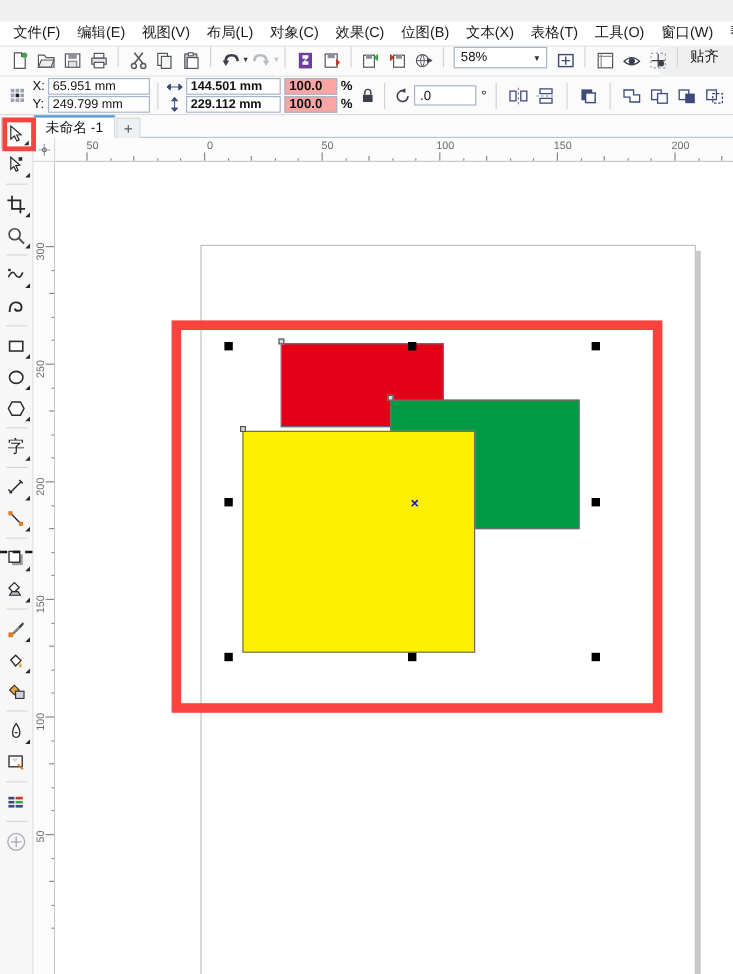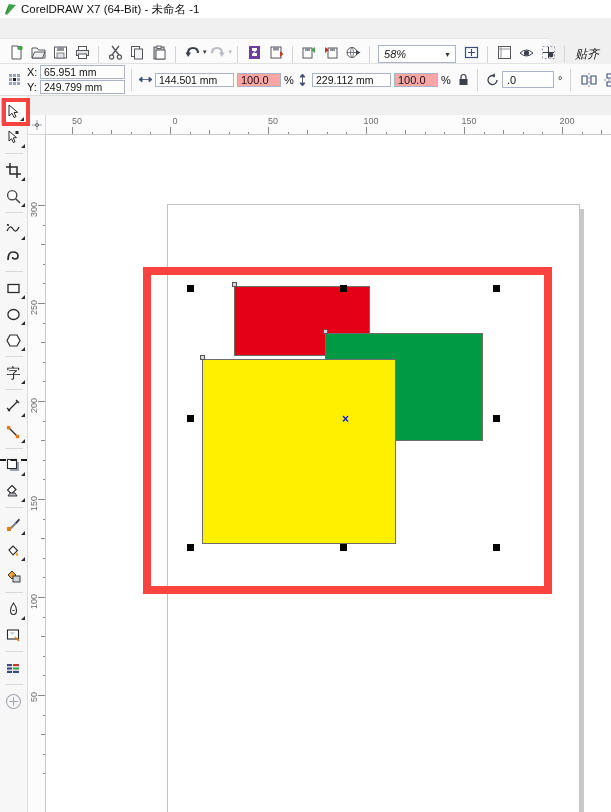--- a/index.html
+++ b/index.html
@@ -26,21 +26,21 @@
     background: #ffffff; display: flex; align-items: center; padding-left: 4px;
   }
   .menu-item {
     font-size: 12px; color: #1a1a1a; padding: 1px 7px 2px 7px; white-space: nowrap; cursor: default;
   }
 
   
   .toolbar {
     position: absolute; left: 0; top: 38px; width: 550px; height: 26px;
     background: #fbfbfb; border-top: 1px solid #e6e6e6; border-bottom: 1px solid #e2e2e2;
-    display: flex; align-items: flex-end; padding-left: 5px; font-style: italic;
+    display: flex; align-items: flex-start; padding-left: 5px;
   }
   .tb-btn {
     width: 22px; height: 22px; display: flex; align-items: center; justify-content: center;
     cursor: default; flex: 0 0 auto;
   }
   .tb-sep { width: 1px; height: 17px; background: #d4d4d4; margin: 0 5px; flex: 0 0 auto; }
   .tb-caret { width: 9px; height: 22px; display: flex; align-items: center; justify-content: center;
     font-size: 7px; color: #333; }
   .zoom-combo {
     width: 78px; height: 18px; border: 1px solid #a8b4c8; background: #fff;
@@ -62,21 +62,21 @@
   .anchor-dot { width: 3px; height: 3px; background: #9aa2b4; }
   .anchor-dot.on { background: #1d1d1d; }
   .xy-block { display: flex; flex-direction: column; gap: 1px; flex: 0 0 auto; }
   .xy-row { display: flex; align-items: center; height: 14px; }
   .xy-lbl { font-size: 11px; color: #111; width: 13px; }
   .xy-field {
     width: 85px; height: 14px; border: 1px solid #a8b4c8; background: #fff;
     font-size: 10.5px; color: #111; padding-left: 3px; display: flex; align-items: center;
   }
   .pb-sep { width: 1px; height: 22px; background: #d4d4d4; margin: 0 6px; flex: 0 0 auto; }
-  .wh-block { display: flex; flex-direction: row; gap: 1px; flex: 0 0 auto; }
+  .wh-block { display: flex; flex-direction: column; gap: 1px; flex: 0 0 auto; font-weight: bold; }
   .wh-row { display: flex; align-items: center; height: 14px; gap: 3px; }
   .wh-ico { width: 14px; height: 12px; display: flex; align-items: center; justify-content: center; }
   .wh-field {
     width: 79px; height: 14px; border: 1px solid #a8b4c8; background: #fff;
     font-size: 10.5px; color: #111; padding-left: 3px; display: flex; align-items: center;
   }
   .sc-field {
     width: 44px; height: 14px; border: 1px solid #a8b4c8; background: #fca5a5;
     font-size: 11px; color: #111; padding-left: 3px; display: flex; align-items: center;
   }
@@ -171,30 +171,35 @@
   .anno-tool {
     position: absolute; border: 4px solid #f8433f; pointer-events: none;
   }
   .dotted-mark { position: absolute; height: 0; border-top: 2px dashed #1a1a1a; }
 </style>
 </head>
 <body>
 
 <div id="app">
 
-  <div class="titlebar">
-    <div class="title-logo">
-      <svg width="13" height="13" viewBox="0 0 13 13">
-        <polygon points="1,11 5,1 12,2 3,12" fill="#3EA54A"></polygon>
-        <polygon points="1,11 5,1 4,7" fill="#2C7E36"></polygon>
-      </svg>
-    </div>
-    <div class="title-text">CorelDRAW X7 (64-Bit) - 未命名 -1</div>
+
+  <div class="menubar">
+    <div class="menu-item">文件(F)</div>
+    <div class="menu-item">编辑(E)</div>
+    <div class="menu-item">视图(V)</div>
+    <div class="menu-item">布局(L)</div>
+    <div class="menu-item">对象(C)</div>
+    <div class="menu-item">效果(C)</div>
+    <div class="menu-item">位图(B)</div>
+    <div class="menu-item">文本(X)</div>
+    <div class="menu-item">表格(T)</div>
+    <div class="menu-item">工具(O)</div>
+    <div class="menu-item">窗口(W)</div>
+    <div class="menu-item">帮</div>
   </div>
-
 
   <div class="toolbar">
     <div class="tb-btn">
       <svg width="15" height="15" viewBox="0 0 15 15">
         <path d="M3 1h6l3 3v10H3z" fill="#fff" stroke="#55565c" stroke-width="1"></path>
         <path d="M9 1v3h3" fill="none" stroke="#55565c" stroke-width="1"></path>
         <circle cx="11.5" cy="3" r="2.2" fill="#3EA54A"></circle>
       </svg>
     </div>
     <div class="tb-btn">
@@ -435,20 +440,27 @@
       </svg>
     </div>
     <div class="pb-btn">
       <svg width="16" height="14" viewBox="0 0 16 14">
         <rect x="1" y="2" width="8" height="8" fill="#fff" stroke="#3b4c7a" stroke-width="1.1"></rect>
         <rect x="6" y="5" width="8" height="8" fill="#fff" stroke="#3b4c7a" stroke-width="1.1"></rect>
       </svg>
     </div>
   </div>
 
+  <div class="tabbar">
+    <div class="doc-tab">
+      <span>未命名 -1</span>
+    </div>
+    <div class="tab-plus">+</div>
+    <div class="tab-fill"></div>
+  </div>
 
   <div class="toolbox">
     <div class="tool-btn active">
       <svg width="15" height="15" viewBox="0 0 15 15">
         <polygon points="3,1 3,12 6,9.3 8,13.5 10,12.6 8,8.5 11.6,8.3" fill="#fff" stroke="#2a2a2a" stroke-width="1"></polygon>
       </svg>
       <i class="tool-flyout"></i>
     </div>
     <div class="tool-btn">
       <svg width="15" height="15" viewBox="0 0 15 15">

